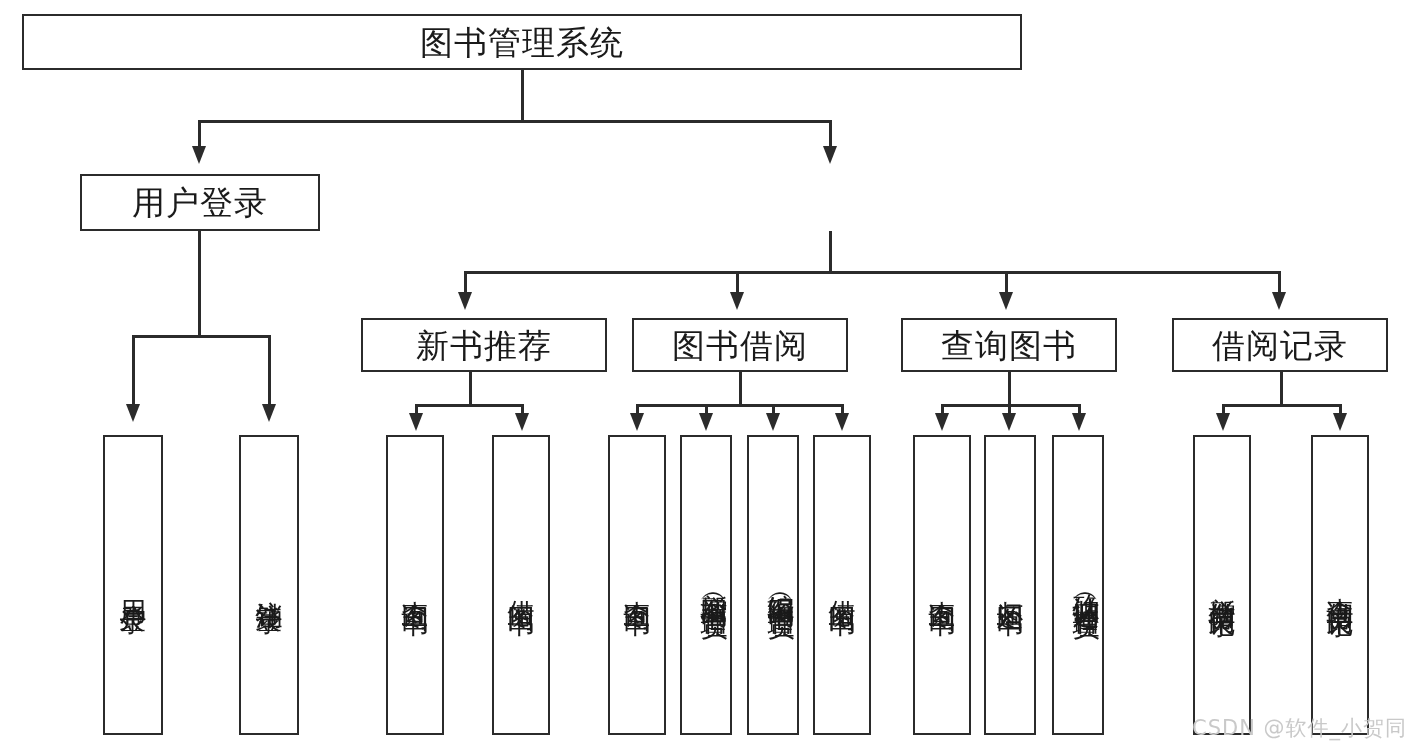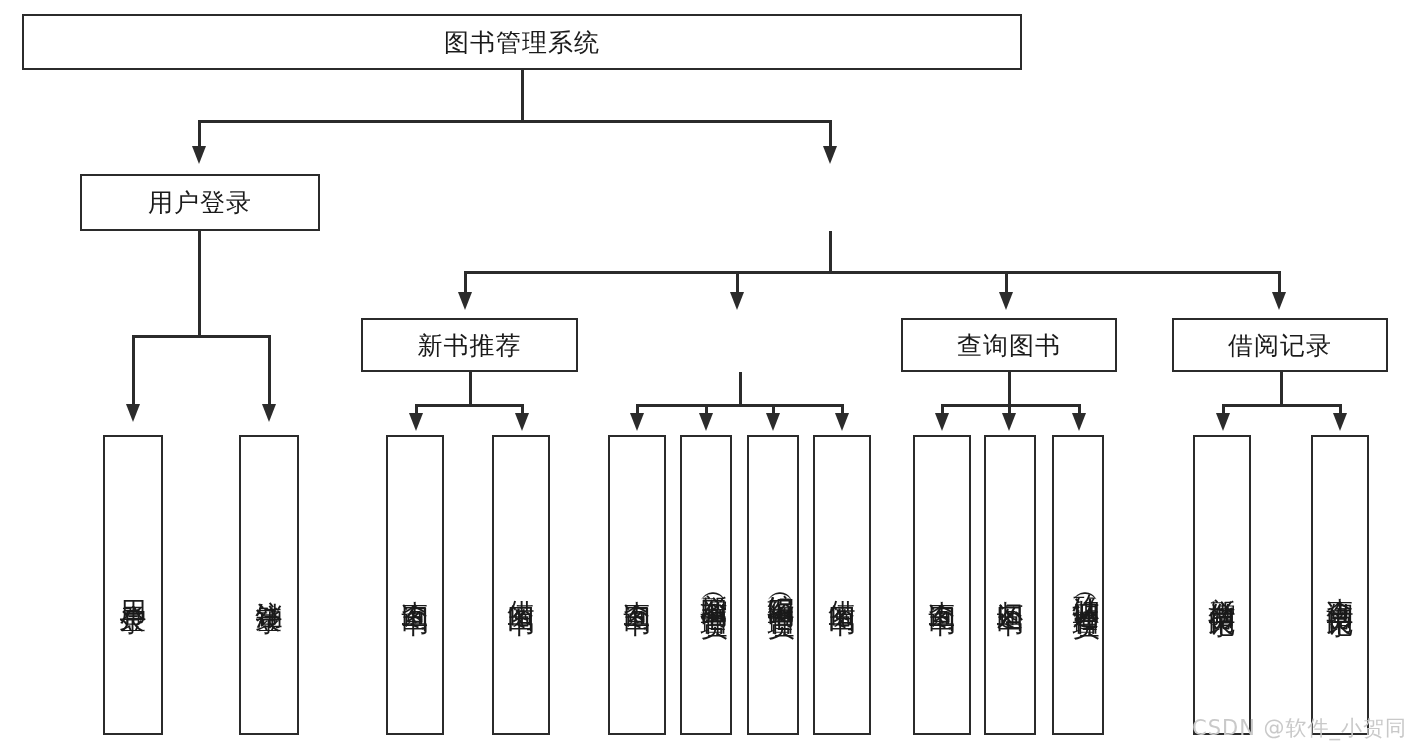--- a/index.html
+++ b/index.html
@@ -24,21 +24,21 @@
     box-sizing: border-box;
     border: 2.5px solid #2b2b2b;
     background: #ffffff;
     display: flex;
     align-items: center;
     justify-content: center;
     color: #1a1a1a;
   }
   
   .node.h {
-    font-size: 25px;
+    font-size: 33px;
     line-height: 1;
     letter-spacing: 1px;
   }
   
   .node.v {
     writing-mode: vertical-rl;
     text-orientation: upright;
     font-size: 27px;
     line-height: 1.18;
     letter-spacing: 3px;
@@ -109,22 +109,25 @@
   <div class="ln hh" style="left:464px; top:271px; width:817px; height:2.5px;"></div>
   <div class="ln vv" style="left:464px; top:271px; width:2.5px; height:24px;"></div>
   <div class="arrow" style="left:458px; top:292px;"></div>
   <div class="ln vv" style="left:736px; top:271px; width:2.5px; height:24px;"></div>
   <div class="arrow" style="left:730px; top:292px;"></div>
   <div class="ln vv" style="left:1005px; top:271px; width:2.5px; height:24px;"></div>
   <div class="arrow" style="left:999px; top:292px;"></div>
   <div class="ln vv" style="left:1278px; top:271px; width:2.5px; height:24px;"></div>
   <div class="arrow" style="left:1272px; top:292px;"></div>
 
-  <div class="node h" style="left:361px; top:318px; width:217px; height:54px;">
+  <div class="node h" style="left:361px; top:318px; width:246px; height:54px;">
     <span class="label">新书推荐</span>
+  </div>
+  <div class="node h" style="left:632px; top:318px; width:216px; height:54px;">
+    <span class="label">图书借阅</span>
   </div>
   <div class="node h" style="left:901px; top:318px; width:216px; height:54px;">
     <span class="label">查询图书</span>
   </div>
   <div class="node h" style="left:1172px; top:318px; width:216px; height:54px;">
     <span class="label">借阅记录</span>
   </div>
 
   <div class="ln vv" style="left:469px; top:372px; width:2.5px; height:34px;"></div>
   <div class="ln hh" style="left:415px; top:404px; width:108px; height:2.5px;"></div>

